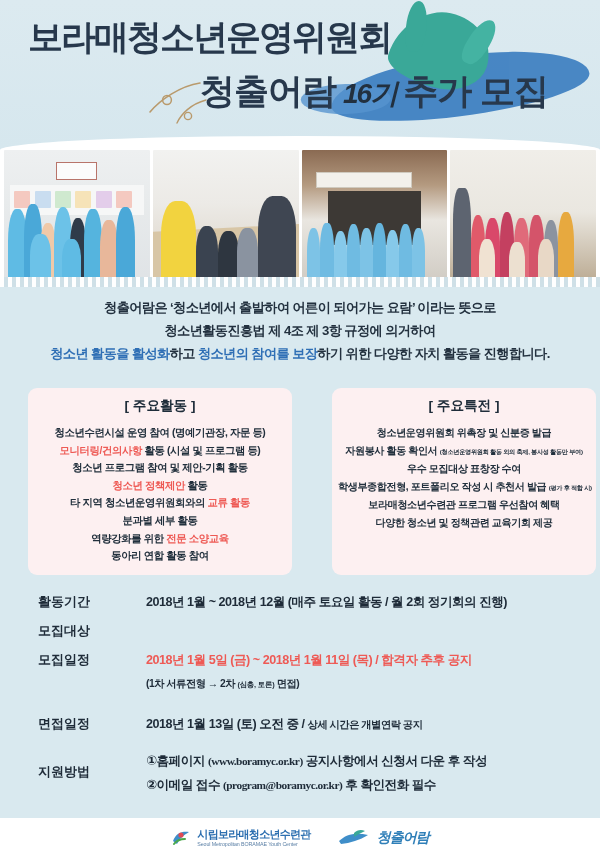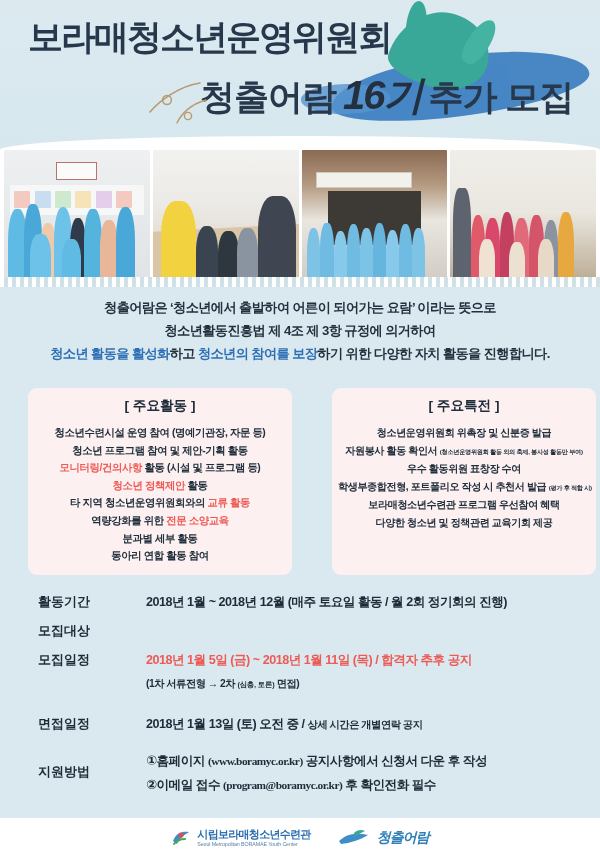--- a/index.html
+++ b/index.html
@@ -90,21 +90,21 @@
     font-weight: bold;
     color: #27384c;
     letter-spacing: -1px;
     white-space: nowrap;
     z-index: 4;
     display: flex;
     align-items: baseline;
     gap: 7px;
   }
   .title-num {
-    font-size: 40px;
+    font-size: 28px;
     font-style: italic;
     font-weight: bold;
     color: #22303f;
     letter-spacing: -2px;
   }
   .fish-art {
     position: absolute;
     left: 146px; top: 78px;
     z-index: 5;
   }
@@ -397,36 +397,36 @@
       <span class="hl-blue">청소년 활동을 활성화</span><span>하고 </span><span class="hl-blue">청소년의 참여를 보장</span><span>하기 위한 다양한 자치 활동을 진행합니다.</span>
     </p>
   </div>
 
   <div class="boxes">
 
     <div class="box left">
       <div class="box-title">[ 주요활동 ]</div>
       <ul>
         <li><span>청소년수련시설 운영 참여 (명예기관장, 자문 등)</span></li>
+        <li><span class="hl-red">모니터링/건의사항</span><span> 활동 (시설 및 프로그램 등)</span></li>
         <li><span>청소년 프로그램 참여 및 제안-기획 활동</span></li>
-        <li><span class="hl-red">모니터링/건의사항</span><span> 활동 (시설 및 프로그램 등)</span></li>
         <li><span class="hl-red">청소년 정책제안</span><span> 활동</span></li>
         <li><span>타 지역 청소년운영위원회와의 </span><span class="hl-red">교류 활동</span></li>
+        <li><span>분과별 세부 활동</span></li>
         <li><span>역량강화를 위한 </span><span class="hl-red">전문 소양교육</span></li>
-        <li><span>분과별 세부 활동</span></li>
         <li><span>동아리 연합 활동 참여</span></li>
       </ul>
     </div>
 
     <div class="box right">
       <div class="box-title">[ 주요특전 ]</div>
       <ul>
         <li><span>청소년운영위원회 위촉장 및 신분증 발급</span></li>
         <li><span>자원봉사 활동 확인서</span> <span class="tiny">(청소년운영위원회 활동 외의 축제, 봉사성 활동만 부여)</span></li>
-        <li><span>우수 활동위원 표창장 수여</span></li>
+        <li><span>우수 모집대상 표창장 수여</span></li>
         <li><span>학생부종합전형, 포트폴리오 작성 시 추천서 발급</span> <span class="tiny">(평가 후 적합 시)</span></li>
         <li><span>보라매청소년수련관 프로그램 우선참여 혜택</span></li>
         <li><span>다양한 청소년 및 정책관련 교육기회 제공</span></li>
       </ul>
     </div>
   </div>
 
   <div class="details">
 
     <div class="row">

